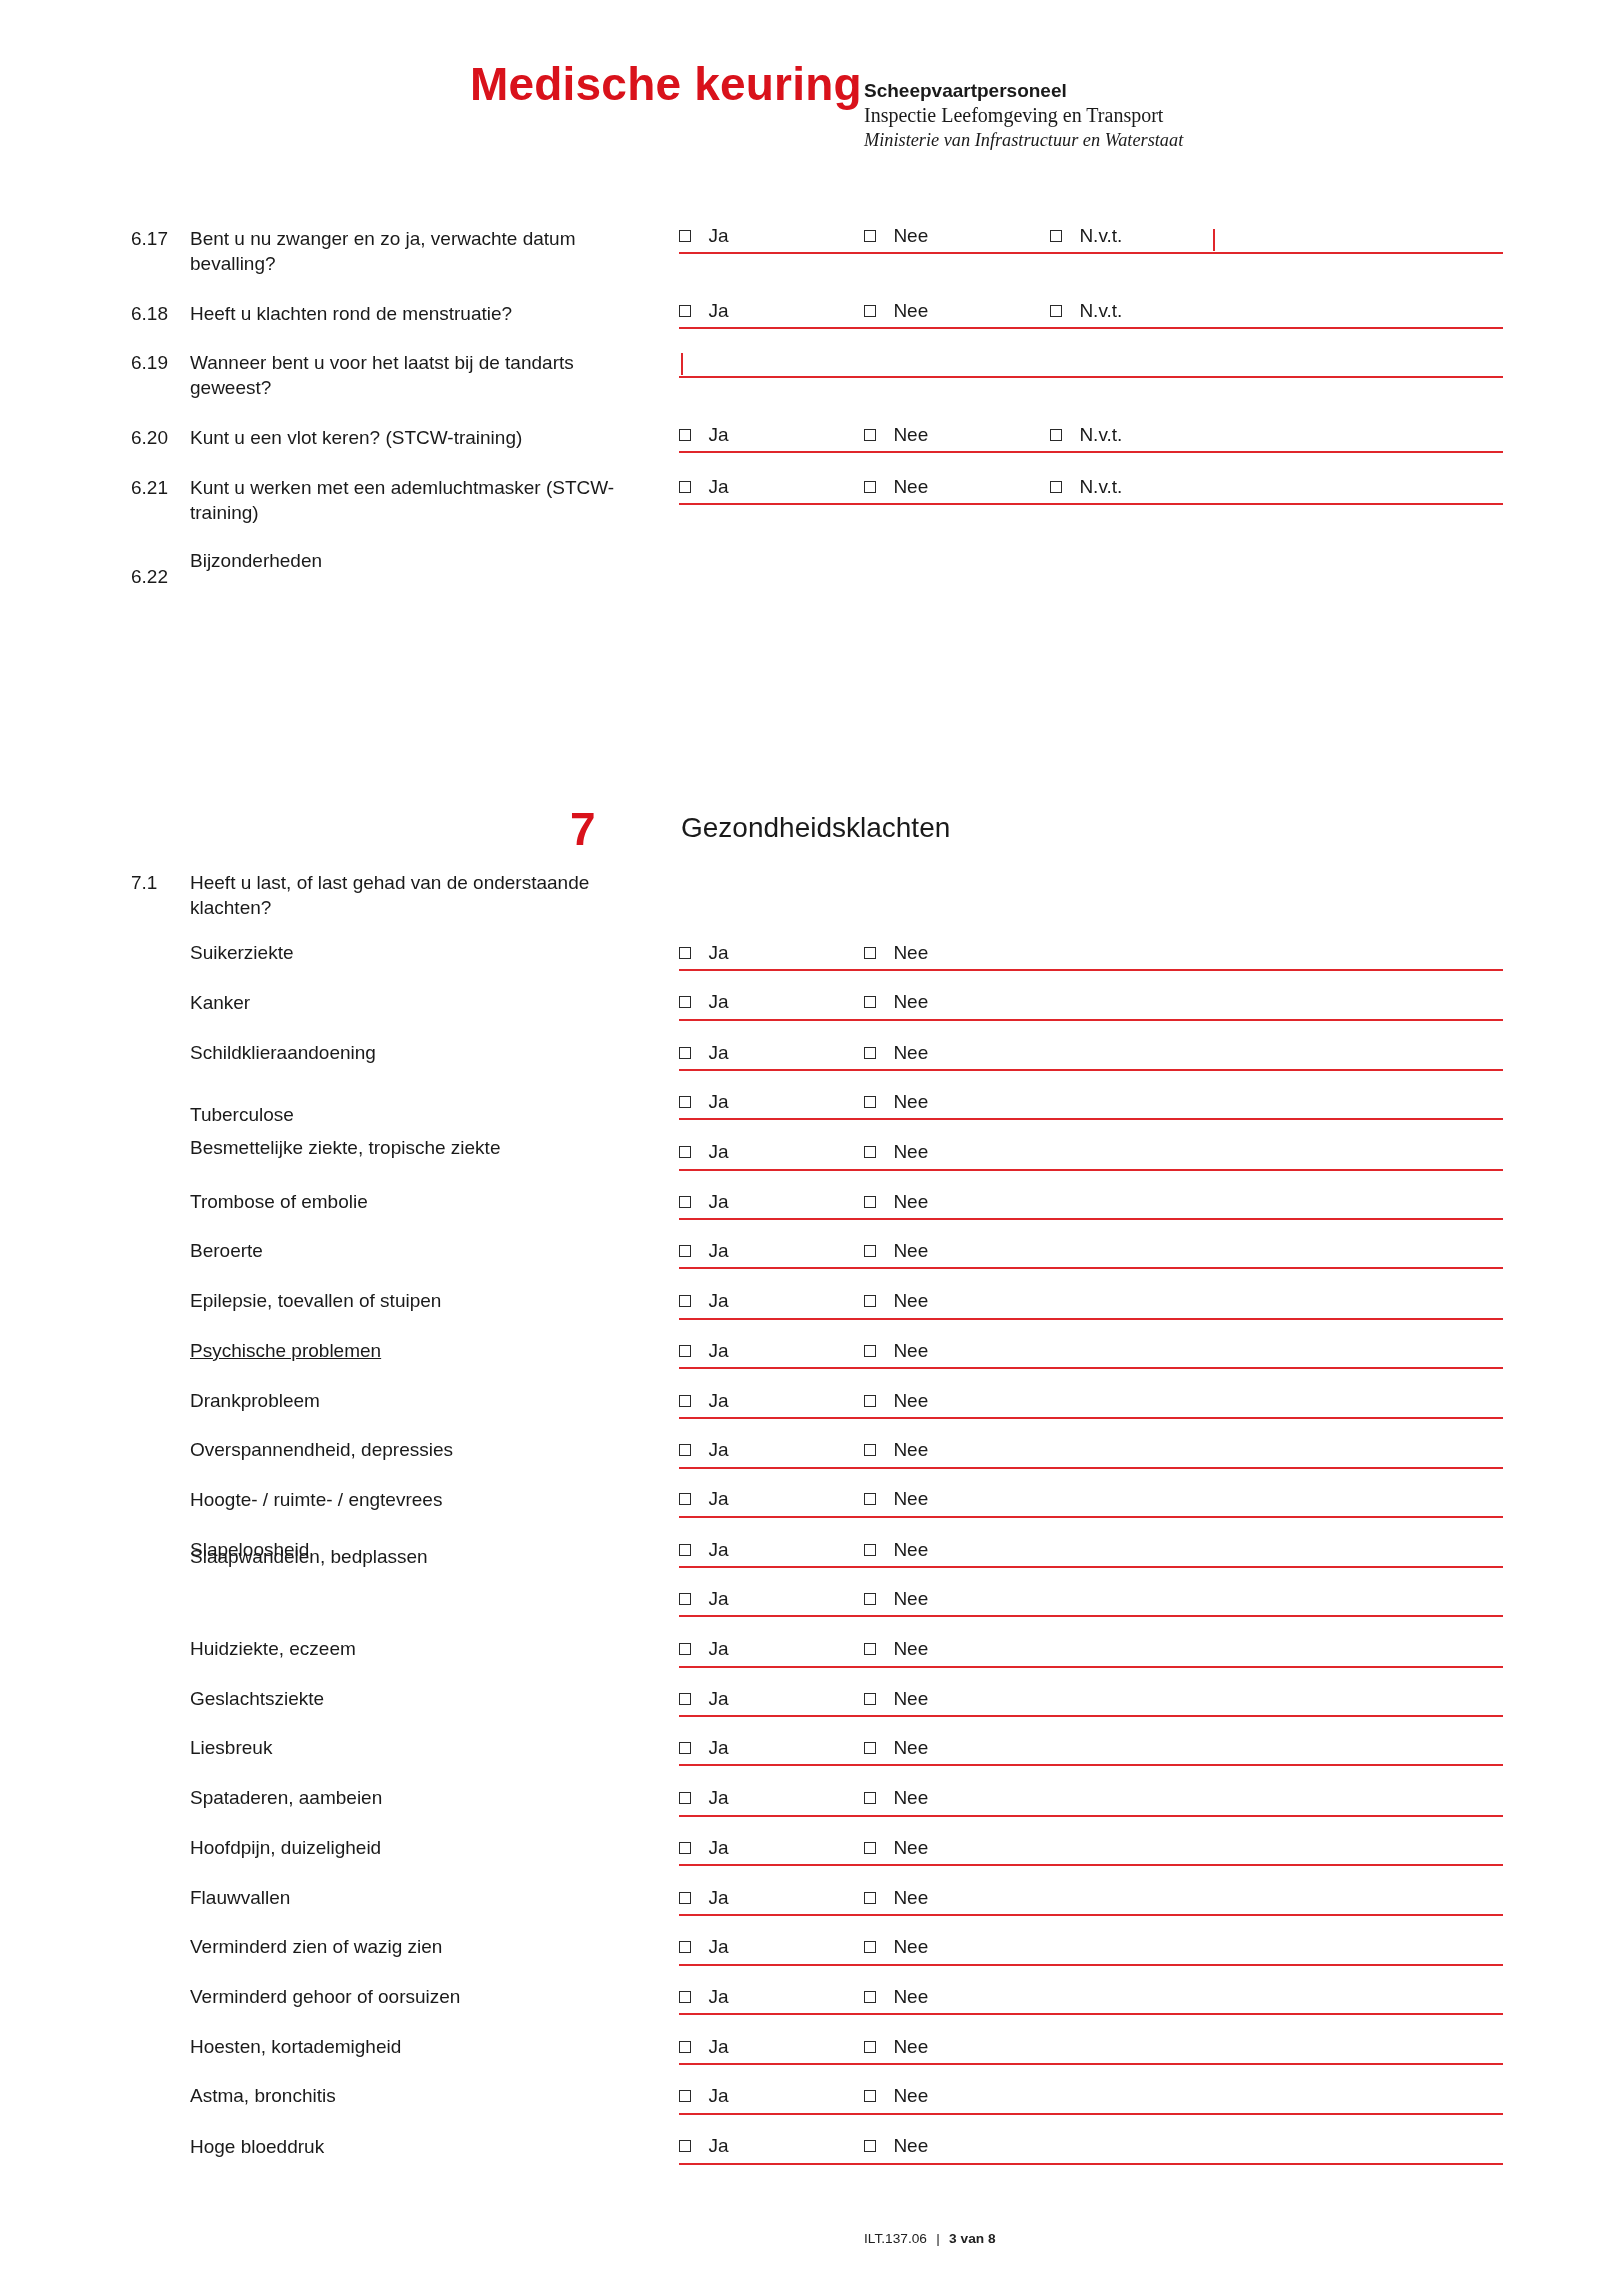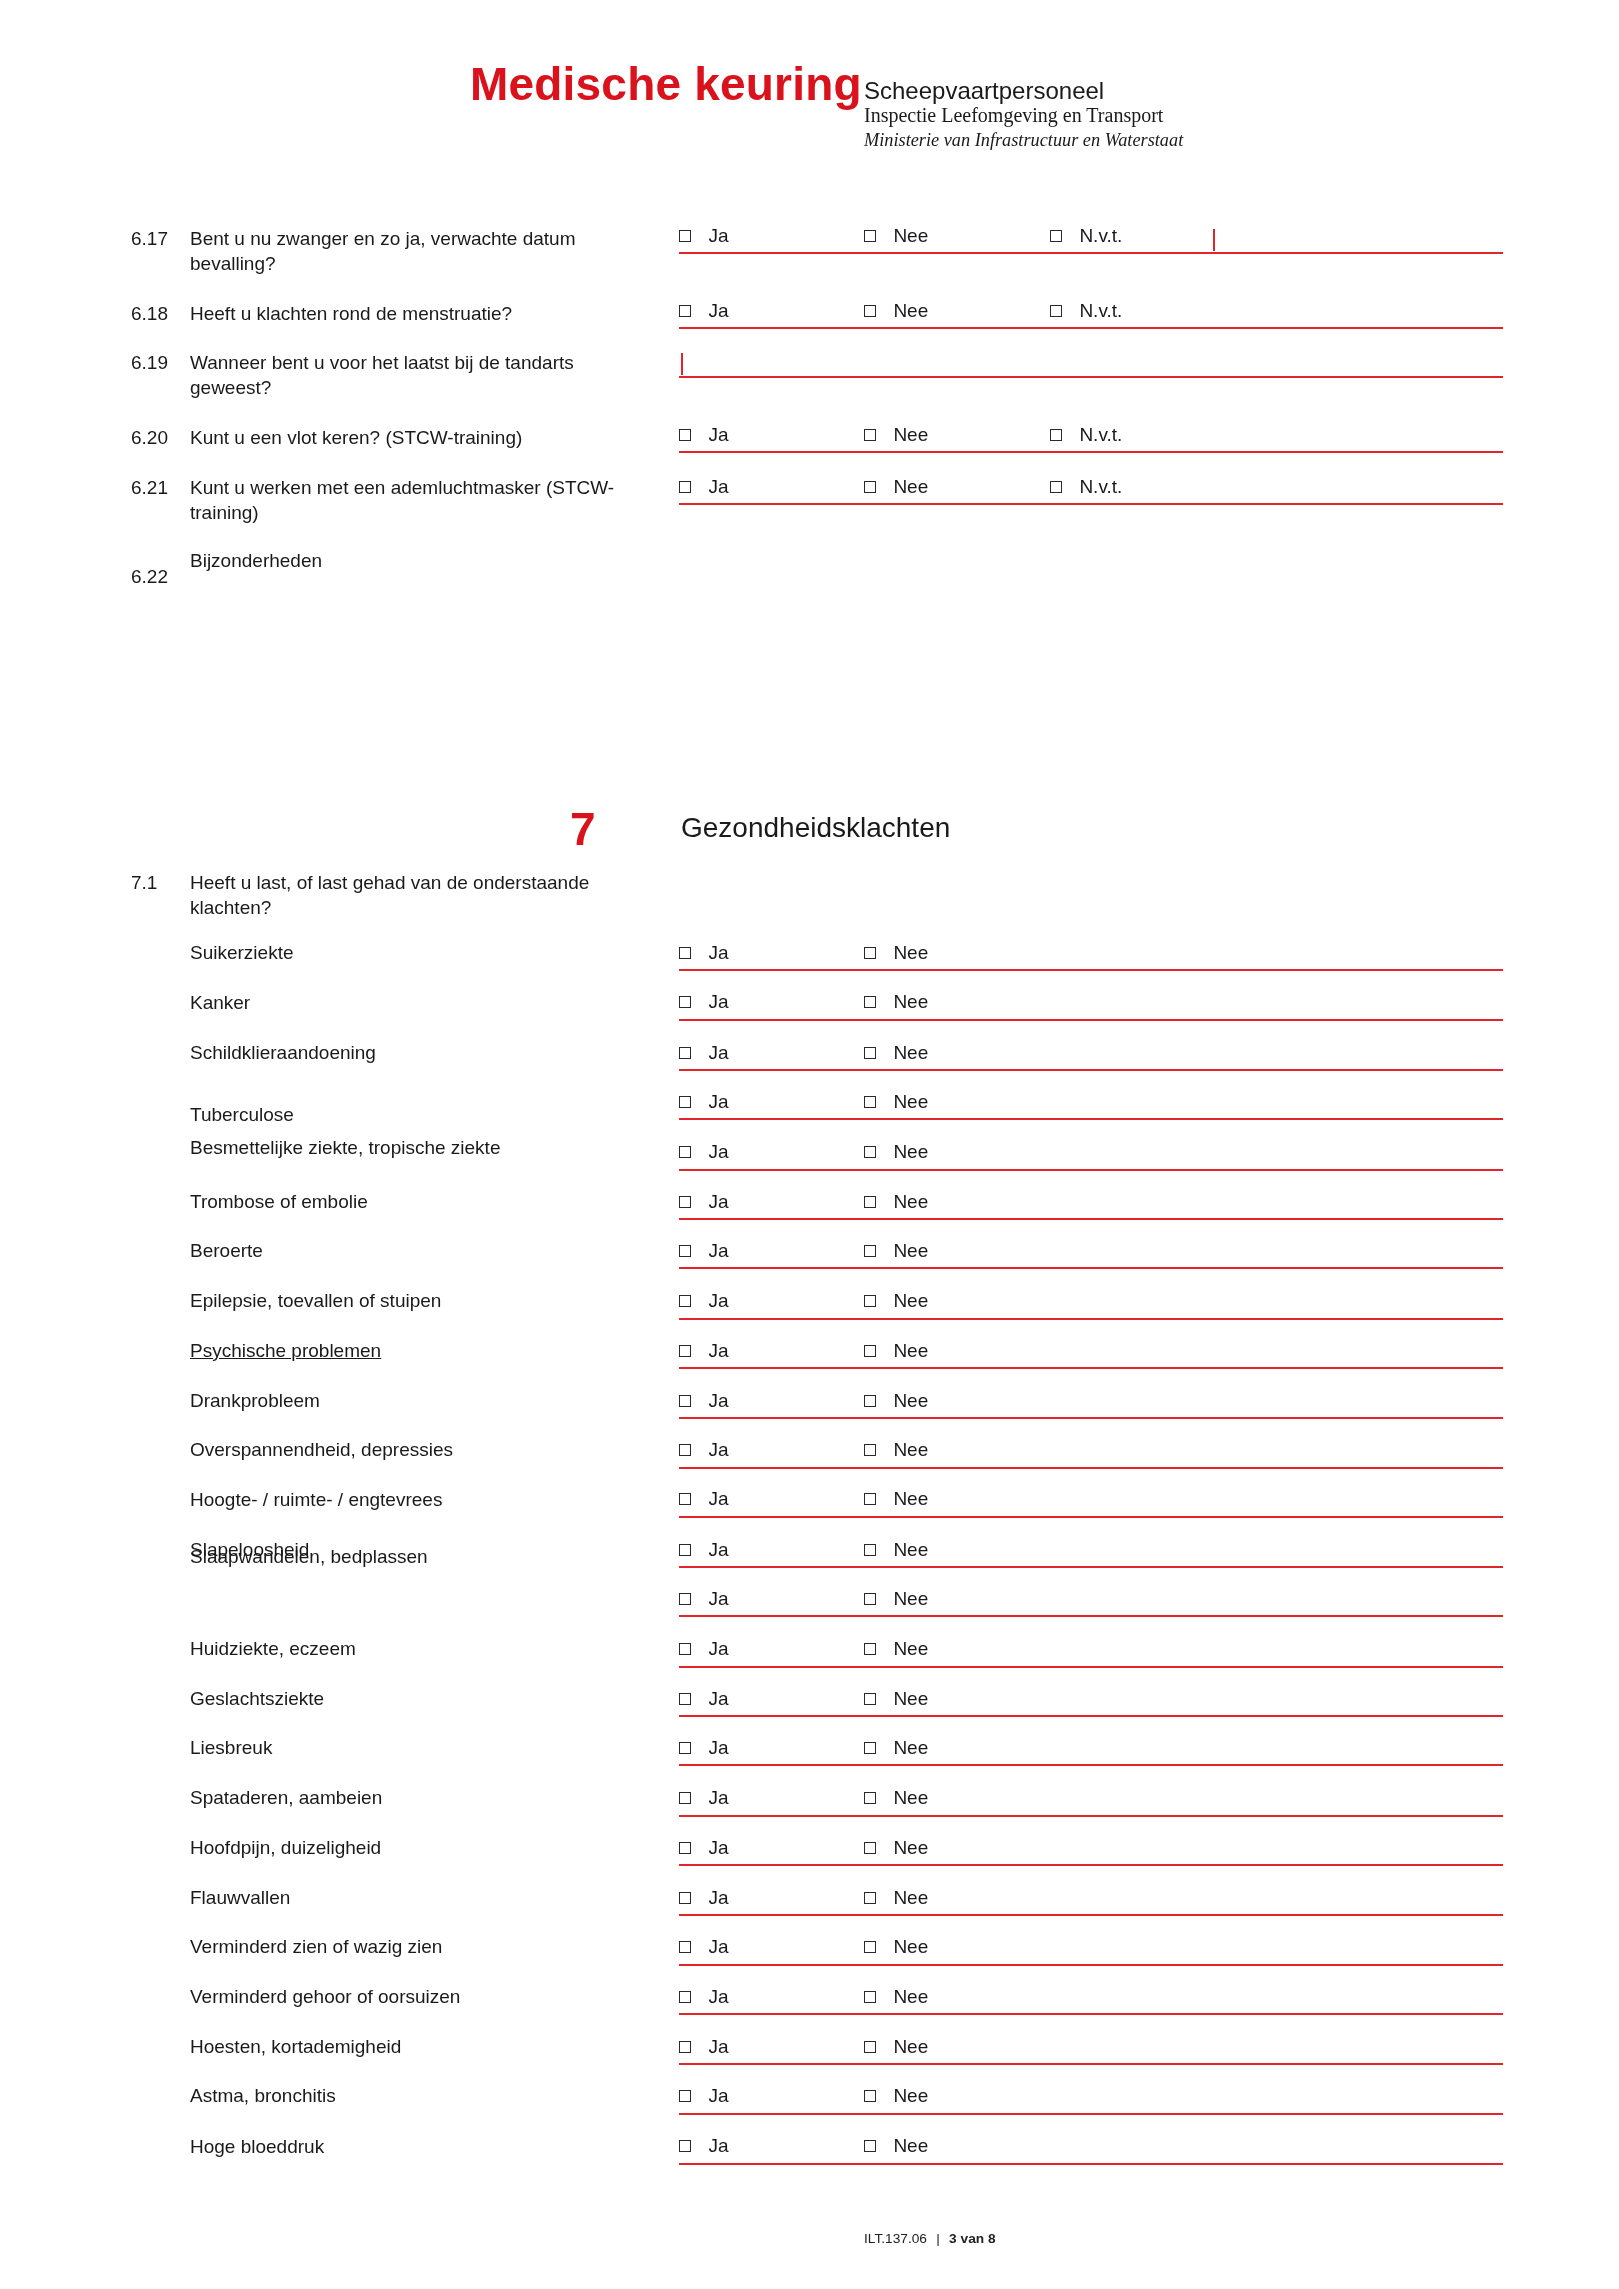--- a/index.html
+++ b/index.html
@@ -1,21 +1,21 @@
 <!DOCTYPE html>
 <html style="font-size:14.6px"><head>
 <meta charset="utf-8">
 <style>
   html, body { margin:0; padding:0; background:#ffffff; }
   body { width:1619px; height:2290px; position:relative; overflow:hidden;
          font-family:"Liberation Sans", sans-serif; color:#1a1a1a; }
   .abs { position:absolute; }
   .title { left:470px; top:57px; font-size:46px; font-weight:bold; color:#d9121b;
            letter-spacing:0.2px; white-space:nowrap; line-height:55px; }
-  .org1 { left:864px; top:79px; font-size:24px; font-weight:normal; white-space:nowrap; line-height:24px; }
+  .org1 { left:864px; top:79px; font-size:19px; font-weight:bold; white-space:nowrap; line-height:24px; }
   .org2 { left:864px; top:103px; font-size:20px; font-family:"Liberation Serif", serif; white-space:nowrap; line-height:24px; }
   .org3 { left:864px; top:128px; font-size:18.3px; font-family:"Liberation Serif", serif; font-style:italic; white-space:nowrap; line-height:24px; }
 
   .qnum { position:absolute; left:131px; font-size:19px; line-height:25px; white-space:nowrap; }
   .qtext { position:absolute; left:190px; width:439px; font-size:19px; line-height:25px; }
   .item { position:absolute; left:190px; font-size:19px; line-height:25px; white-space:nowrap; }
 
   .line { position:absolute; left:679px; width:824px; height:1.8px; background:#e0262b; }
   .opt { position:absolute; display:flex; align-items:center; font-size:19px; line-height:22px; white-space:nowrap; }
   .box { width:12px; height:12.8px; border:1.5px solid #2a2a2a; margin-right:17.4px; box-sizing:border-box; }

